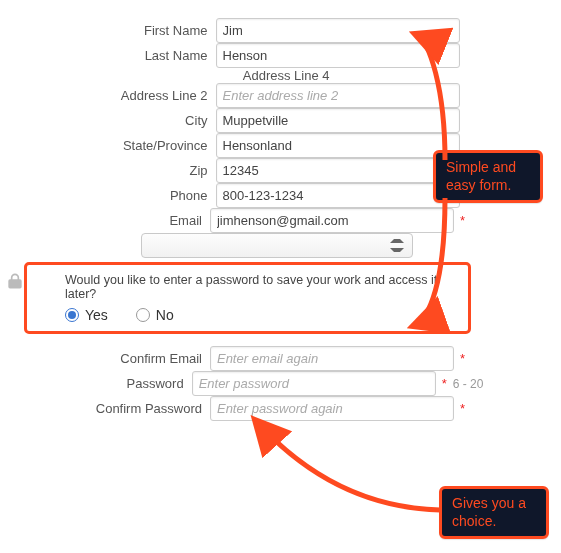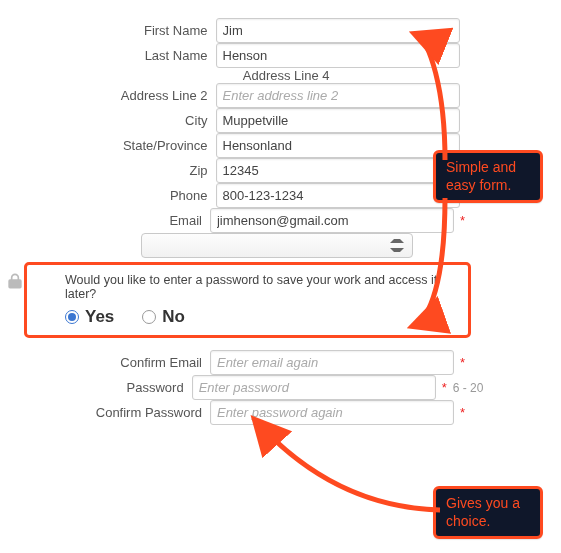--- a/index.html
+++ b/index.html
@@ -84,21 +84,21 @@
   }
   .lock {
     position: absolute;
     left: -22px; top: 6px;
     width: 20px; height: 20px;
     color: #bbb;
   }
   .lock svg { width: 20px; height: 20px; display:block; }
   .gated-q { font-size: 12.5px; color: #444; margin-bottom: 6px; }
   .radio-row { display:flex; gap: 28px; align-items:center; }
-  .radio-item { display:flex; align-items:center; gap:6px; font-weight:700; font-size:17px; color:#333;justify-content:flex-end; }
+  .radio-item { display:flex; align-items:center; gap:6px; font-weight:400; font-size:14px; color:#333;justify-content:flex-end; }
   .radio-dot {
     width: 14px; height: 14px; border-radius: 50%;
     border: 1px solid #999; background:#fff; position:relative;
   }
   .radio-dot::after {
     content:""; position:absolute; inset:2px; border-radius:50%;
   }
   .radio-checked .radio-dot { border-color:#3a76d1; }
   .radio-checked .radio-dot::after { background:#3a76d1; }
 
@@ -109,21 +109,21 @@
     background: #0f172a;
     border-radius: 6px;
     padding: 6px 10px;
     color: #fe4a20;
     font-size: 14px;
     line-height: 1.25;
     max-width: 110px;
     box-shadow: 0 1px 1px rgba(0,0,0,0.1);
   }
   .callout.simple  { top: 150px; right: 18px; }
-  .callout.choice  { top: 486px; right: 18px; }
+  .callout.choice  { top: 486px; right: 12px; }
 
   
   svg.overlay { position:absolute; inset:0; width:561px; height:553px; pointer-events:none; }
 </style>
 </head>
 <body>
 
 <div class="form-row">
   <div class="label">First Name</div>
   <input class="input" value="Jim" style="">

